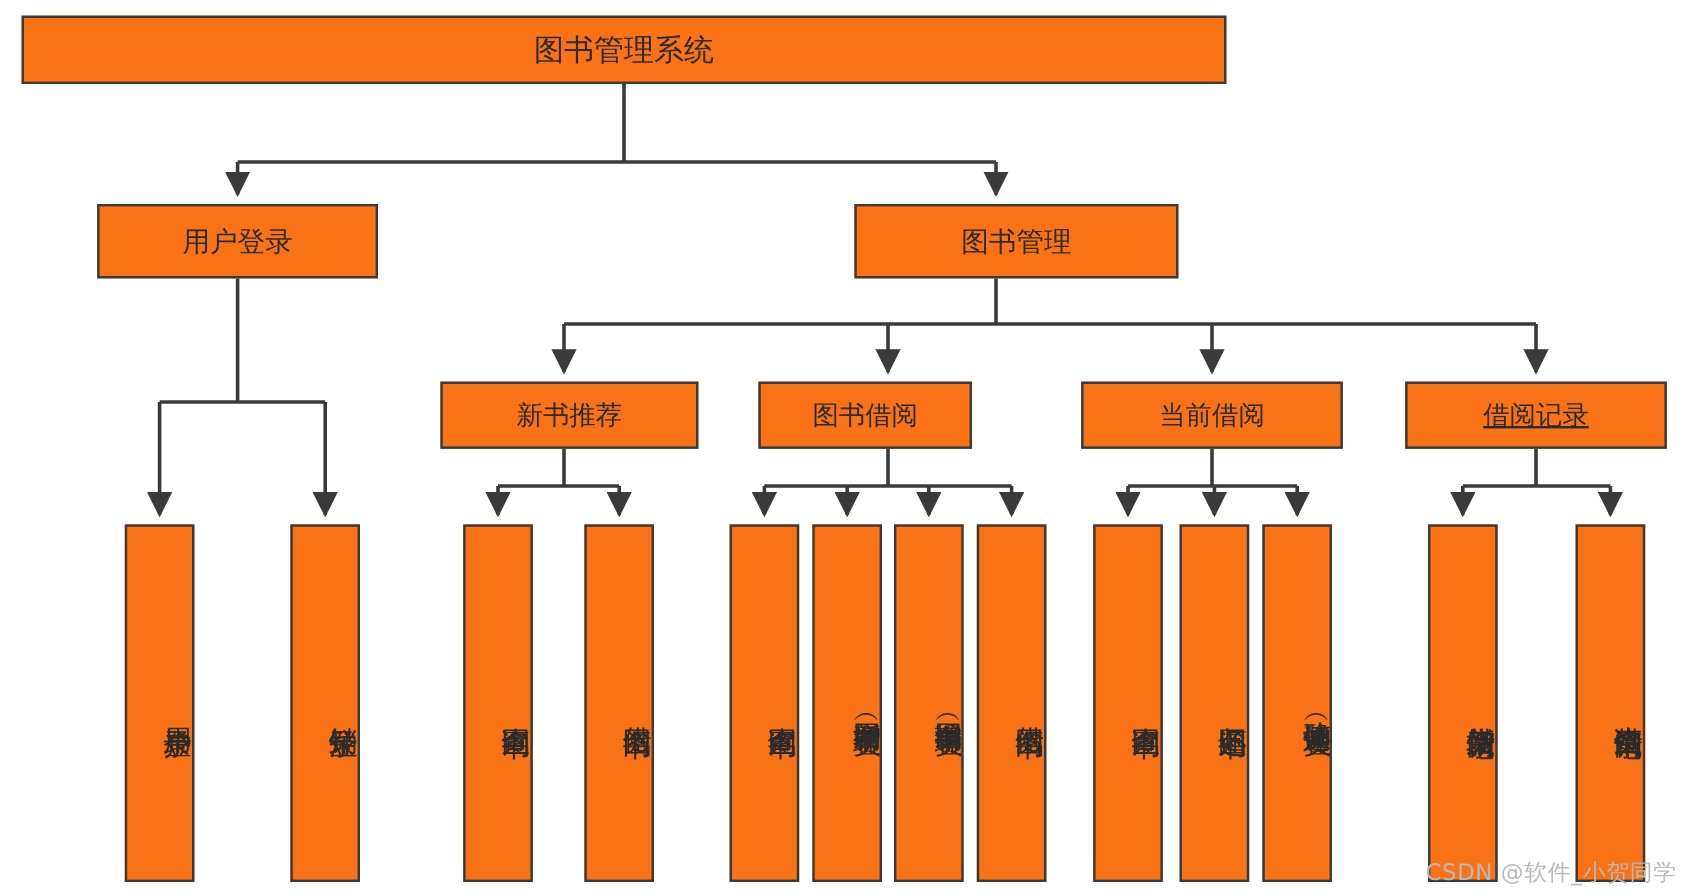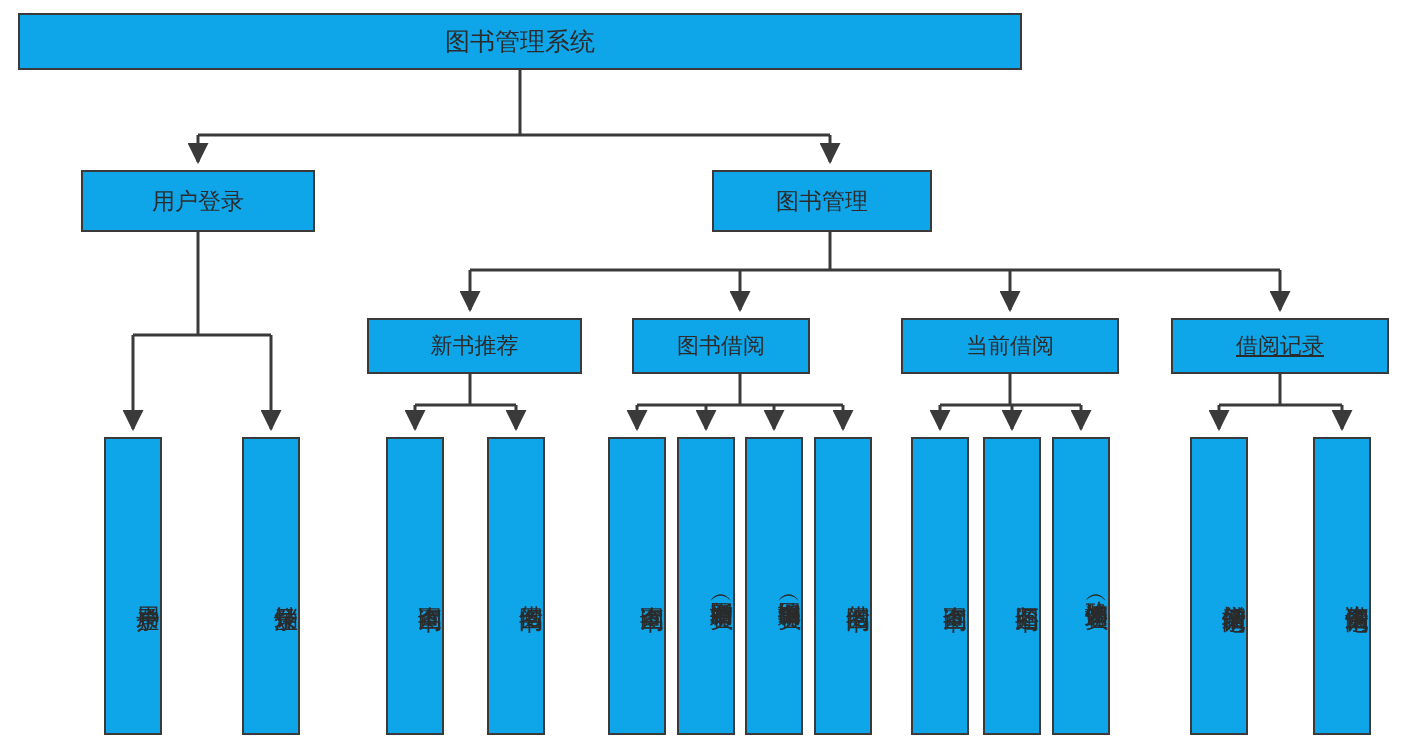--- a/index.html
+++ b/index.html
@@ -22,21 +22,21 @@
     left: 0;
     top: 0;
     width: 1405px;
     height: 747px;
     pointer-events: none;
   }
   .node {
     position: absolute;
     box-sizing: border-box;
     border: 2.5px solid #3a3a3a;
-    background: #0ea5e9;
+    background: #f97316;
     display: flex;
     align-items: center;
     justify-content: center;
     color: #2b2b2b;
   }
   .node.root {
     font-size: 25px;
   }
   .node.level2 {
     font-size: 23px;
@@ -120,35 +120,36 @@
       <path d="M 1280 374 L 1280 405"></path>
       <path d="M 1219 405 L 1342 405"></path>
       <path d="M 1219 405 L 1219 429" marker-end="url(#arrow)"></path>
       <path d="M 1342 405 L 1342 429" marker-end="url(#arrow)"></path>
     </g>
   </svg>
 
   <div class="node root" style="left:18px;top:13px;width:1004px;height:57px;">图书管理系统</div>
 
   <div class="node level2" style="left:81px;top:170px;width:234px;height:62px;">用户登录</div>
-  <div class="node level2" style="left:712px;top:170px;width:220px;height:62px;text-align:right;">图书管理</div>
+  <div class="node level2" style="left:712px;top:170px;width:270px;height:62px;text-align:right;">图书管理</div>
 
   <div class="node level3" style="left:367px;top:318px;width:215px;height:56px;font-family:Liberation Serif, serif;">新书推荐</div>
   <div class="node level3" style="left:632px;top:318px;width:178px;height:56px;">图书借阅</div>
   <div class="node level3" style="left:901px;top:318px;width:218px;height:56px;">当前借阅</div>
   <div class="node level3" style="left:1171px;top:318px;width:218px;height:56px;text-decoration:underline;">借阅记录</div>
 
   <div class="node leaf" style="left:104px;top:437px;width:58px;height:298px;">用户登录</div>
   <div class="node leaf" style="left:242px;top:437px;width:58px;height:298px;">注销登录</div>
   <div class="node leaf" style="left:386px;top:437px;width:58px;height:298px;">查询图书</div>
   <div class="node leaf" style="left:487px;top:437px;width:58px;height:298px;">借阅图书</div>
   <div class="node leaf" style="left:608px;top:437px;width:58px;height:298px;">查询图书</div>
   <div class="node leaf tall" style="left:677px;top:437px;width:58px;height:298px;">新增图书（管理员）</div>
   <div class="node leaf tall" style="left:745px;top:437px;width:58px;height:298px;">编辑图书（管理员）</div>
   <div class="node leaf" style="left:814px;top:437px;width:58px;height:298px;">借阅图书</div>
   <div class="node leaf" style="left:911px;top:437px;width:58px;height:298px;">查询图书</div>
   <div class="node leaf" style="left:983px;top:437px;width:58px;height:298px;">归还图书</div>
   <div class="node leaf tall" style="left:1052px;top:437px;width:58px;height:298px;">确认归还（管理员）</div>
   <div class="node leaf" style="left:1190px;top:437px;width:58px;height:298px;">新增借阅记录</div>
   <div class="node leaf" style="left:1313px;top:437px;width:58px;height:298px;">查询借阅记录</div>
 
+  <div class="watermark">CSDN @软件_小贺同学</div>
 
 </div>
 
 </body></html>

